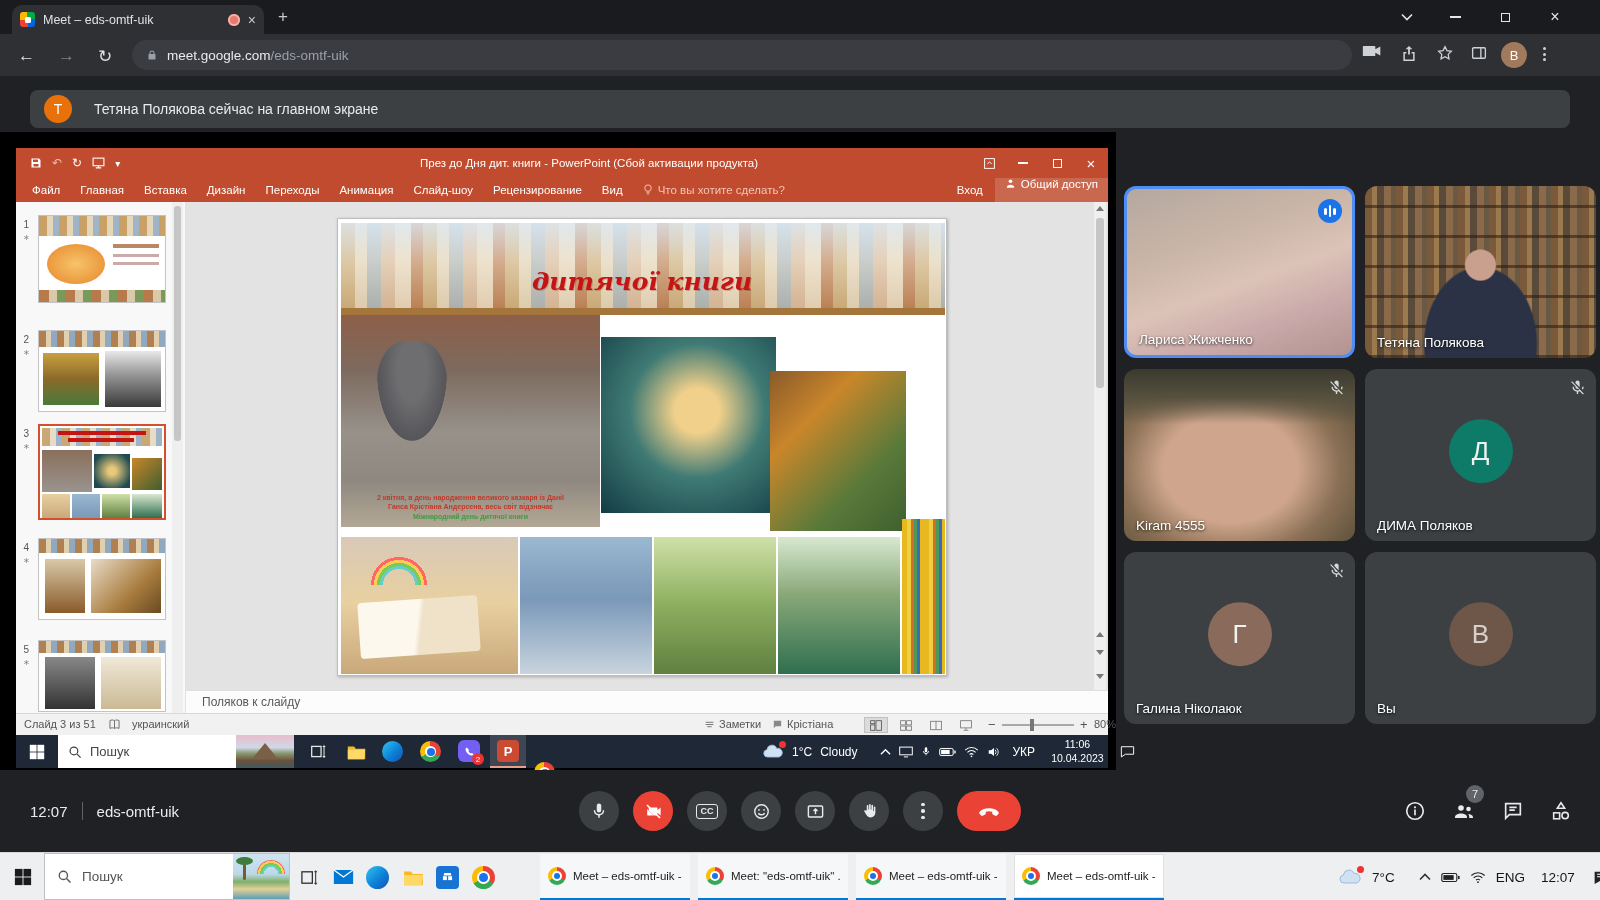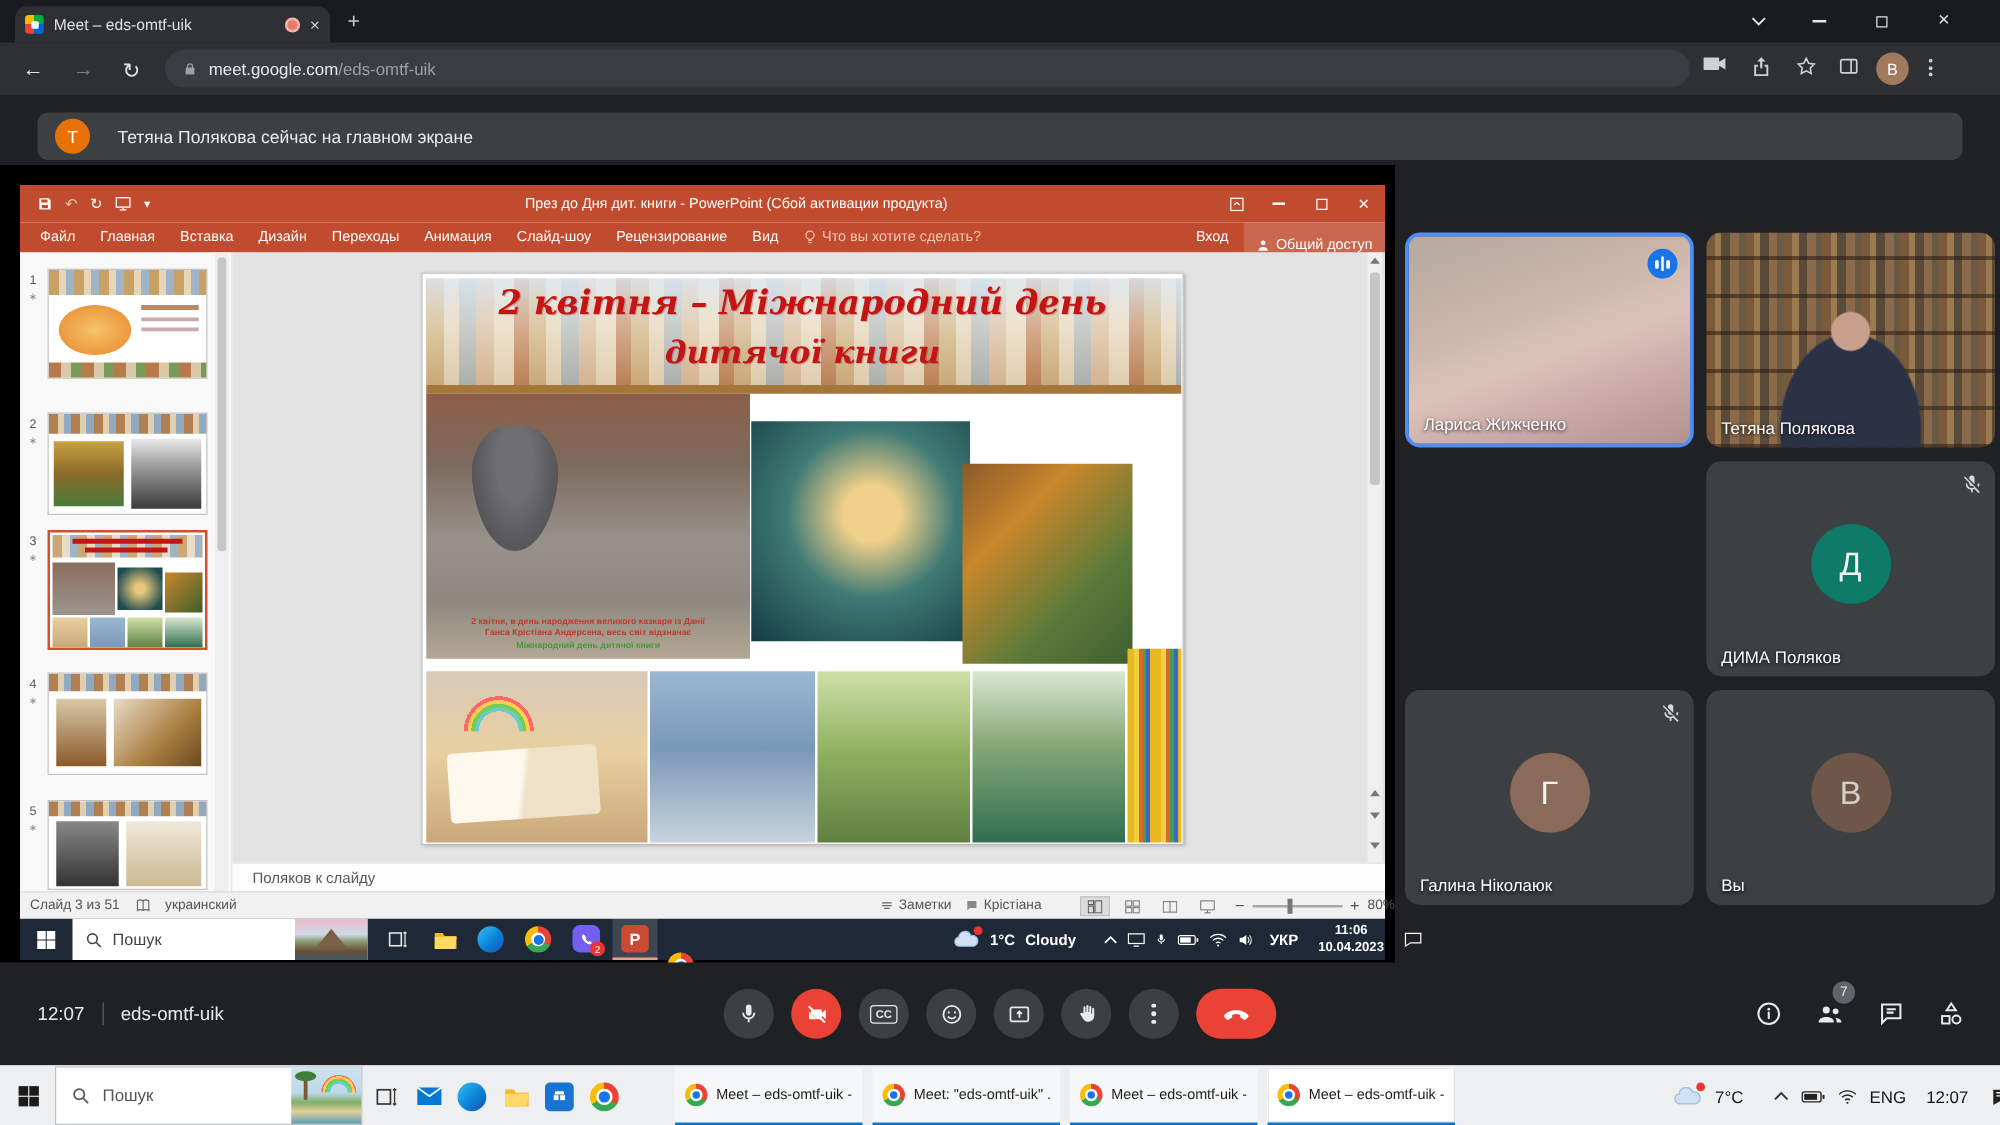--- a/index.html
+++ b/index.html
@@ -39,21 +39,21 @@
   
   .present-wrap { position:absolute; left:0; top:132px; width:1116px; height:642px; background:#000; }
   .ppt { position:absolute; left:16px; top:16px; width:1092px; height:620px; background:#fff; font-family:"Liberation Sans",sans-serif; }
   .ppt-titlebar { position:absolute; left:0; top:0; width:1092px; height:30px; background:#c04b2e; display:flex; align-items:center; color:#fff; }
   .qat { display:flex; align-items:center; gap:10px; padding-left:14px; width:190px; }
   .ppt-title { flex:1; text-align:center; font-size:11.5px; color:#fff; white-space:nowrap; }
   .pptbtn { width:34px; height:30px; display:flex; align-items:center; justify-content:center; color:#fff; }
   .ppt-ribbon { position:absolute; left:0; top:30px; width:1092px; height:24px; background:#c04b2e; display:flex; align-items:center; font-size:11.5px; color:#fff; }
   .rtab { padding:0 10px; line-height:24px; }
   .tellme { display:flex; align-items:center; gap:5px; color:#f3c6b8; padding-left:10px; }
-  .ppt-share { display:flex; align-items:flex-end; gap:5px; background:rgba(255,255,255,.16); height:24px; padding:0 10px; }
+  .ppt-share { display:flex; align-items:flex-start; gap:5px; background:rgba(255,255,255,.16); height:24px; padding:0 10px; }
 
   
   .thumbs { position:absolute; left:0; top:54px; width:170px; height:511px; background:#f8f8f8; border-right:1px solid #e2e2e2; }
   .thumb-item { position:absolute; left:0; width:170px; }
   .tnum { position:absolute; left:7px; top:2px; font-size:10px; color:#555; text-align:center; line-height:1.5; }
   .tbox { position:absolute; left:22px; width:128px; background:#fff; border:1px solid #c3c3c3; overflow:hidden; }
   .tbox.sel { border:2px solid #d2502d; }
   .vscroll { position:absolute; background:#efefef; }
   .vthumb { position:absolute; background:#c6c6c6; border-radius:3px; }
   .tri-up { width:0; height:0; border-left:4px solid transparent; border-right:4px solid transparent; border-bottom:5px solid #777; }
@@ -78,21 +78,21 @@
   .viewbtn.active { background:#dcdcdc; border:1px solid #c0c0c0; }
 
   
   .staskbar { position:absolute; left:0; top:587px; width:1092px; height:33px; background:#1e2836; color:#fff; }
   .st-search { position:absolute; left:42px; top:0; width:236px; height:33px; background:#fff; display:flex; align-items:center; padding-left:10px; gap:8px; color:#333; }
   .st-search .ph { font-size:13px; color:#444; flex:1; }
   .volcano { width:58px; height:33px; background:linear-gradient(180deg,#e9bccb 0%,#cfd8e6 38%,#8a9a72 55%,#6a5038 78%,#3d5a66 100%); position:relative; }
   .volcano i { position:absolute; left:16px; top:8px; width:0; height:0; border-left:13px solid transparent; border-right:13px solid transparent; border-bottom:16px solid #7a6046; }
   .sticon { position:absolute; top:4px; width:25px; height:25px; display:flex; align-items:center; justify-content:center; }
   .badge-red { position:absolute; right:-4px; bottom:-3px; min-width:12px; height:12px; border-radius:6px; background:#e33; color:#fff; font-size:8px; display:flex; align-items:center; justify-content:center; padding:0 2px; }
-  .st-right { position:absolute; top:0; height:33px; display:flex; align-items:center; color:#fff; font-size:12px;font-weight:bold; }
+  .st-right { position:absolute; top:0; height:33px; display:flex; align-items:center; color:#fff; font-size:12px; }
 
   
   .tile { position:absolute; width:231px; height:172px; border-radius:12px; background:#3c4043; overflow:hidden; }
   .tile .nm { position:absolute; left:12px; bottom:8px; font-size:13.5px; color:#fff; text-shadow:0 1px 3px rgba(0,0,0,.85); }
   .tile .micoff { position:absolute; right:10px; top:10px; color:#e4e6e8; opacity:.92; }
   .bigav { position:absolute; left:50%; top:50%; transform:translate(-50%,-56%); width:64px; height:64px; border-radius:50%; display:flex; align-items:center; justify-content:center; font-size:26px; color:#eef3f1; }
   .speak { position:absolute; right:10px; top:10px; width:24px; height:24px; border-radius:50%; background:#1a73e8; display:flex; align-items:center; justify-content:center; gap:2px; }
   .speak i { width:2.5px; background:#fff; border-radius:2px; }
 
   
@@ -339,21 +339,20 @@
       </div>
 
       <div class="vscroll" style="left:156px; top:0; width:11px; height:511px;">
         <div class="vthumb" style="left:2px; top:4px; width:7px; height:235px;"></div>
       </div>
     </div>
 
     <div class="canvas">
       <div class="slide">
         <div class="slide-banner"></div>
-        <div class="slide-title" style="top:8px; font-size:27px;">2 квітня – Міжнародний день</div>
         <div class="slide-title" style="top:48px; font-size:25px;">дитячої книги</div>
 
         <div class="photo" style="left:3px; top:96px; width:259px; height:212px; background:linear-gradient(180deg,#8d5f49 0%,#7d6a5e 26%,#97918a 55%,#8f8880 78%,#b3a895 100%);">
           <div class="abs" style="left:36px;top:26px;width:70px;height:100px;background:radial-gradient(ellipse at 50% 30%,#6e6e70 0 30%,#55555a 70%,rgba(0,0,0,0) 71%);border-radius:40% 40% 20% 20%;"></div>
           <div class="statue-cap">
             <div style="color:#c2392b;">2 квітня, в день народження великого казкаря із Данії</div>
             <div style="color:#c2392b;">Ганса Крістіана Андерсена, весь світ відзначає</div>
             <div style="color:#3f9b3f;">Міжнародний день дитячої книги</div>
           </div>
         </div>
@@ -553,20 +552,28 @@
     <span class="speak">
         <i style="height:7px;"></i>
         <i style="height:12px;"></i>
         <i style="height:7px;"></i>
       </span>
     <span class="nm">Лариса Жижченко</span>
   </div>
   <div class="tile" style="left:1365px; top:186px; background:radial-gradient(circle at 50% 46%, #c9a08e 0 10%, rgba(0,0,0,0) 11%), radial-gradient(ellipse at 50% 92%, #2c3245 0 34%, rgba(0,0,0,0) 35%), repeating-linear-gradient(0deg, rgba(40,25,15,.55) 0 3px, rgba(0,0,0,0) 3px 30px), repeating-linear-gradient(90deg,#7a5a3a 0 7px,#9a7a4e 7px 12px,#5a4a3a 12px 19px,#8a6a4a 19px 26px,#6a5a44 26px 31px);">
     <span class="nm">Тетяна Полякова</span>
   </div>
+  <div class="tile" style="left:1124px; top:369px; background:linear-gradient(180deg,#3a3a2e 0%,#55503e 16%,rgba(0,0,0,0) 32%), radial-gradient(ellipse at 46% 58%, #cfa68d 0 38%, #8a7055 62%, #46412f 100%);">
+    <span class="micoff">
+      <svg width="17" height="17" viewBox="0 0 24 24" fill="currentColor">
+          <path d="M15 11V5a3 3 0 0 0-6 0v.8l6 6zM18.7 11a6.7 6.7 0 0 1-.5 2.5l1.5 1.5c.6-1.2 1-2.6 1-4h-2zM4.3 3 3 4.3l6 6V11a3 3 0 0 0 4.2 2.7l1.6 1.6a5.3 5.3 0 0 1-8.1-4.3H5a7 7 0 0 0 6 6.9V21h2v-3.1c.7-.1 1.4-.3 2-.6l4.7 4.7 1.3-1.3z"></path>
+        </svg>
+    </span>
+    <span class="nm">Kiram 4555</span>
+  </div>
   <div class="tile" style="left:1365px; top:369px;">
     <span class="micoff">
       <svg width="17" height="17" viewBox="0 0 24 24" fill="currentColor">
           <path d="M15 11V5a3 3 0 0 0-6 0v.8l6 6zM18.7 11a6.7 6.7 0 0 1-.5 2.5l1.5 1.5c.6-1.2 1-2.6 1-4h-2zM4.3 3 3 4.3l6 6V11a3 3 0 0 0 4.2 2.7l1.6 1.6a5.3 5.3 0 0 1-8.1-4.3H5a7 7 0 0 0 6 6.9V21h2v-3.1c.7-.1 1.4-.3 2-.6l4.7 4.7 1.3-1.3z"></path>
         </svg>
     </span>
     <span class="bigav" style="background:#0e7a68;">Д</span>
     <span class="nm">ДИМА Поляков</span>
   </div>
   <div class="tile" style="left:1124px; top:552px;">

